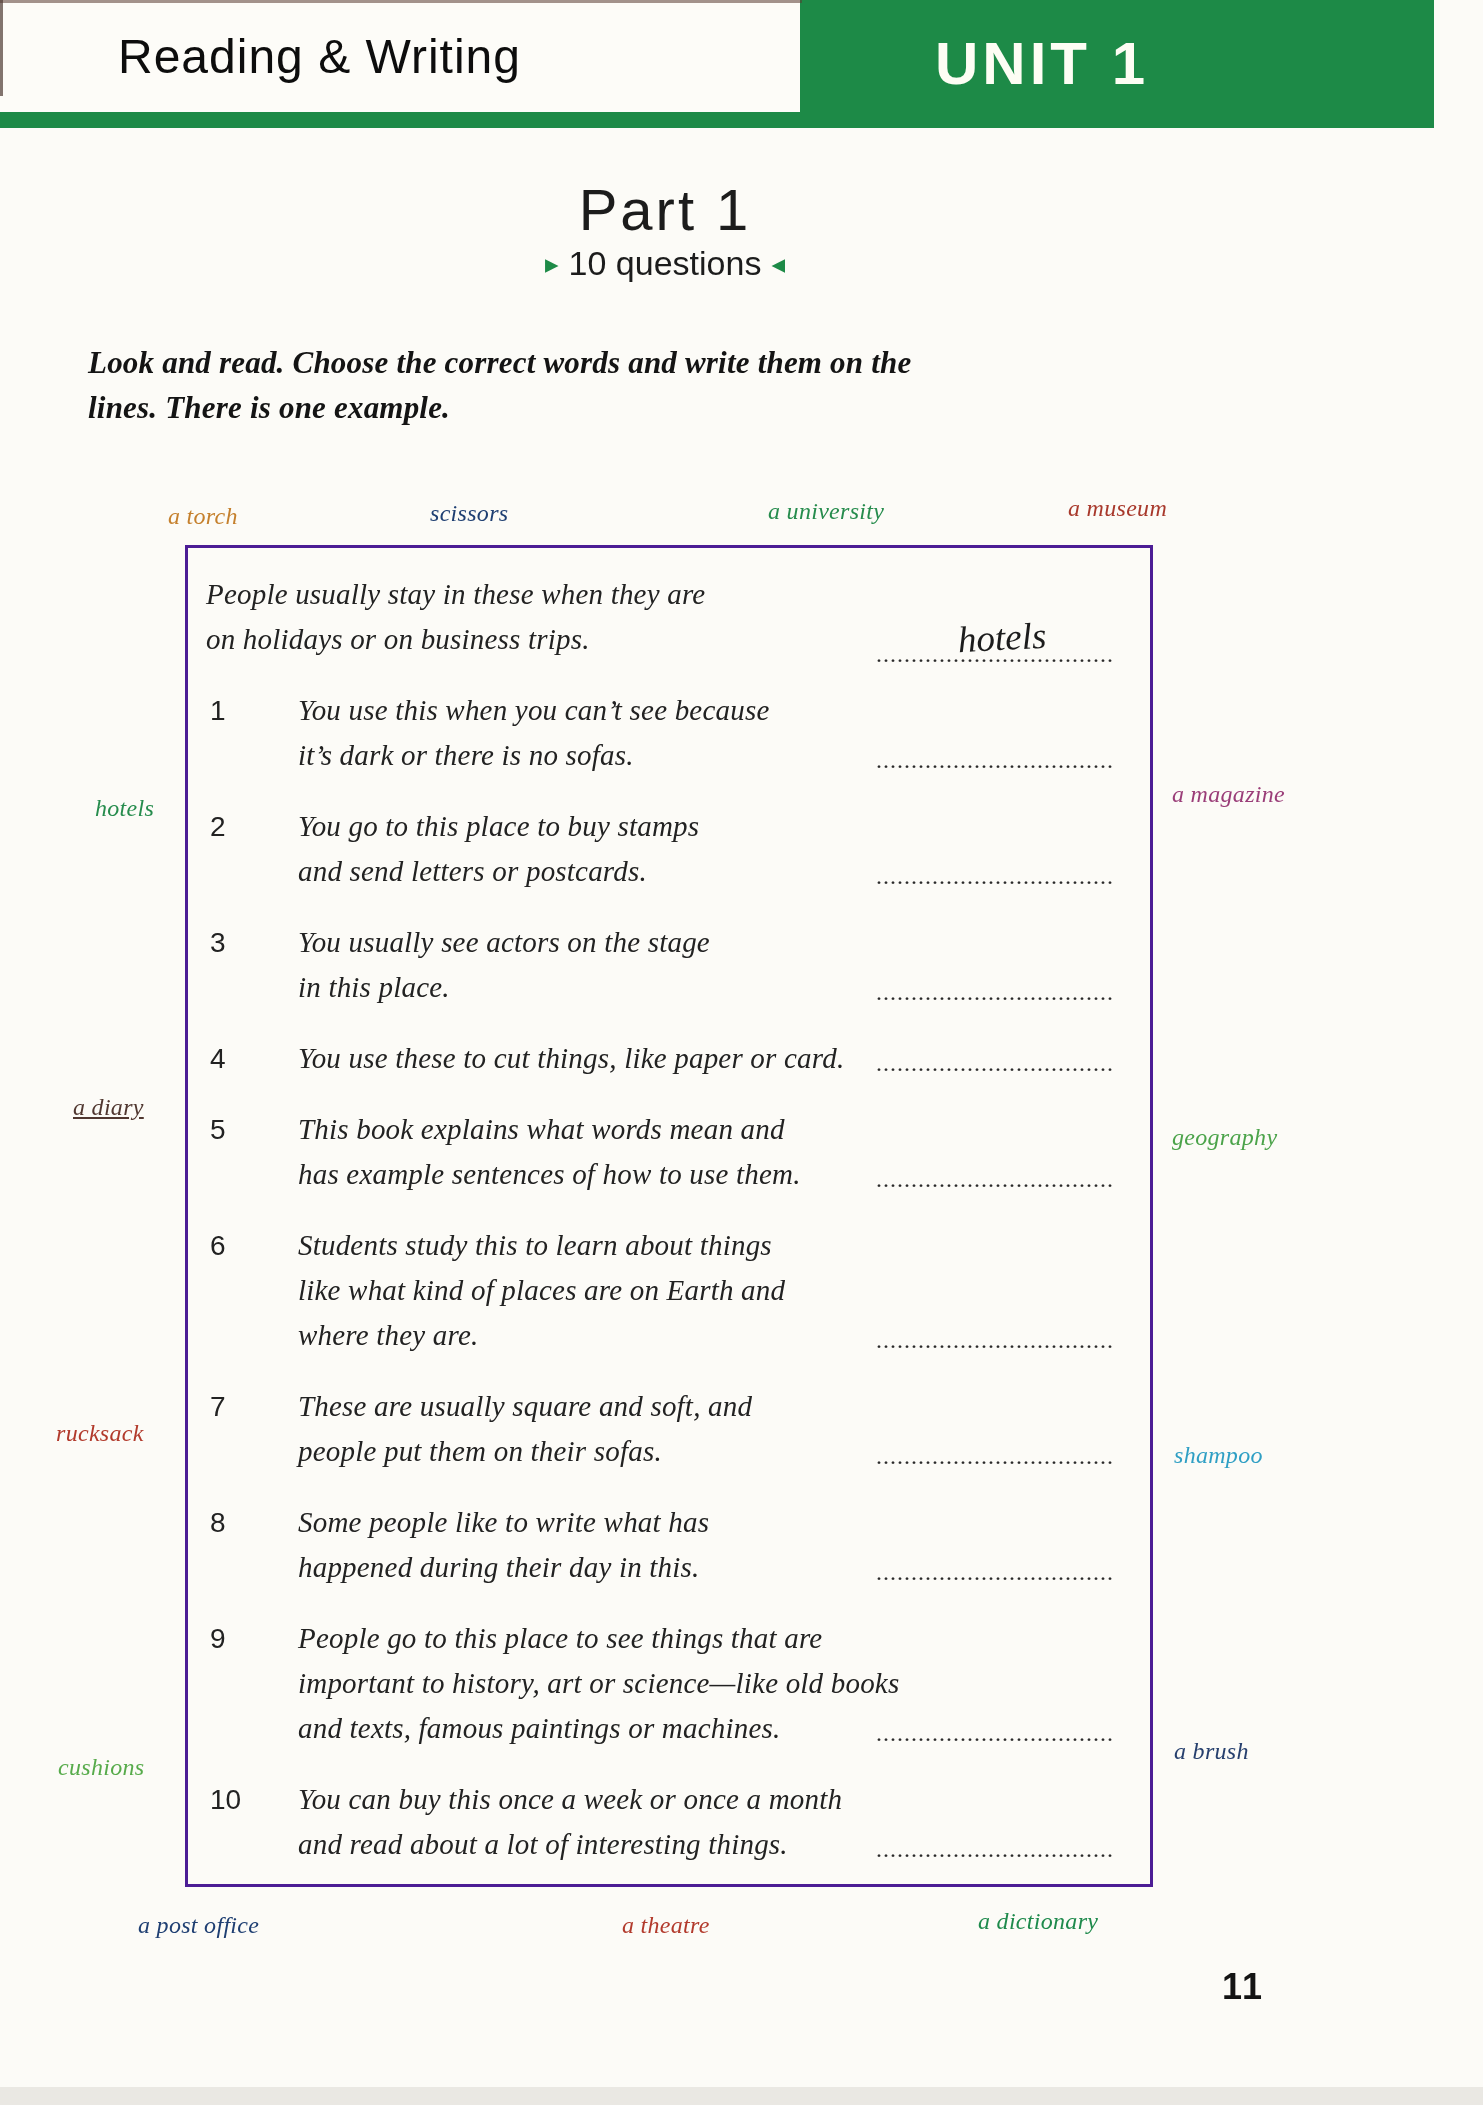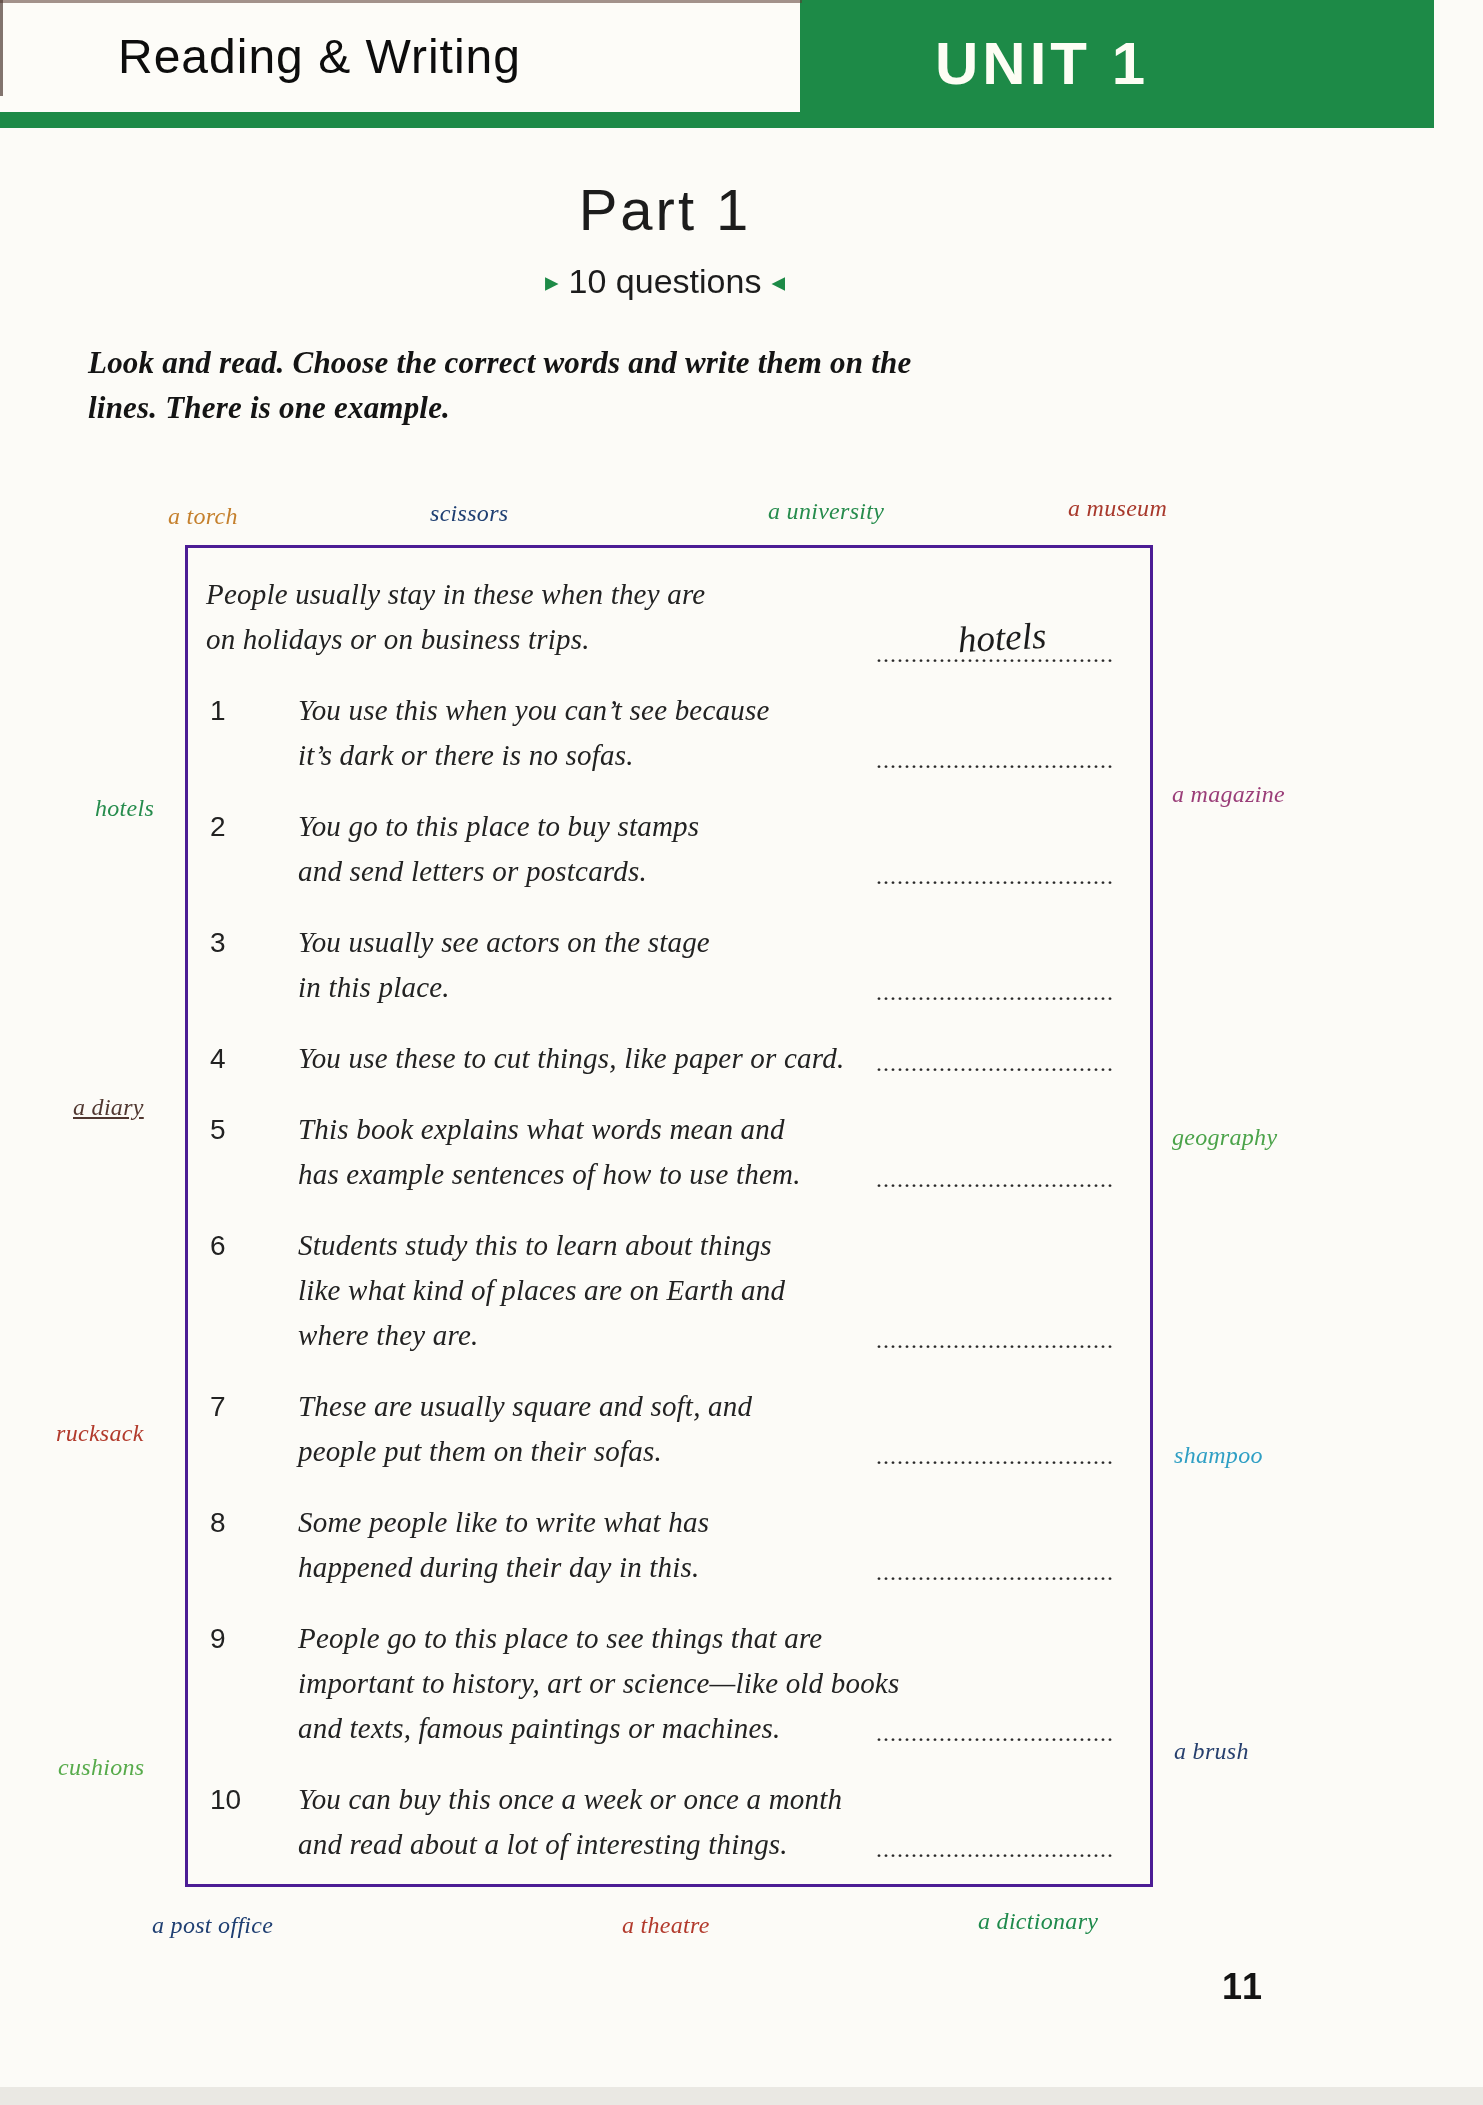--- a/index.html
+++ b/index.html
@@ -29,21 +29,21 @@
   }
   .scan-top{position:absolute;left:0;top:0;width:802px;height:3px;background:#5a3b32;opacity:.55;}
   .scan-left{position:absolute;left:0;top:0;width:3px;height:96px;background:#4d3a33;opacity:.7;}
   .scan-bottom{position:absolute;left:0;top:2087px;width:1483px;height:18px;background:#eae8e3;}
   
   .part-title{
     position:absolute;left:0;top:176px;width:1330px;text-align:center;
     font-size:58px;letter-spacing:3px;color:#1c1c1c;
   }
   .q-count{
-    position:absolute;left:0;top:262px;width:1330px;text-align:center;
+    position:absolute;left:0;top:244px;width:1330px;text-align:center;
     font-size:34px;color:#1c1c1c;
   }
   .q-count .arrow{color:#1d8a47;font-size:27px;vertical-align:2px;}
   .q-count .arrow.l{margin-right:10px;}
   .q-count .arrow.r{margin-left:10px;}
   
   .instructions{
     position:absolute;left:88px;top:340px;width:1050px;
     font-family:"Liberation Serif", serif;
     font-style:italic;font-weight:bold;
@@ -61,21 +61,21 @@
   .wb-top-2{left:768px;top:498px}
   .wb-top-3{left:1068px;top:495px}
   .wb-left-0{left:95px;top:795px}
   .wb-left-1{left:73px;top:1094px}
   .wb-left-2{left:56px;top:1420px}
   .wb-left-3{left:58px;top:1754px}
   .wb-right-0{left:1172px;top:781px}
   .wb-right-1{left:1172px;top:1124px}
   .wb-right-2{left:1174px;top:1410px}
   .wb-right-3{left:1174px;top:1738px}
-  .wb-bottom-0{left:152px;top:1912px}
+  .wb-bottom-0{left:138px;top:1912px}
   .wb-bottom-1{left:622px;top:1912px}
   .wb-bottom-2{left:978px;top:1908px}
   
   .ex-box{
     position:absolute;left:185px;top:545px;width:968px;height:1342px;
     border:3px solid #4c1d95;box-sizing:border-box;
     padding:24px 18px 0 18px;background:transparent;
   }
   .q-lines{
     font-family:"Liberation Serif", serif;font-style:italic;

